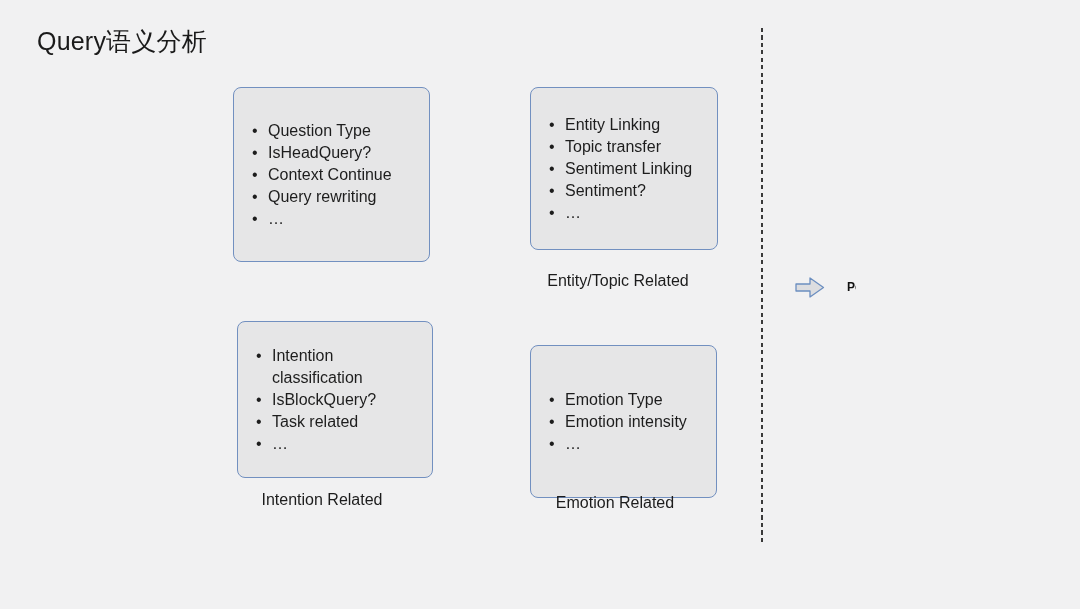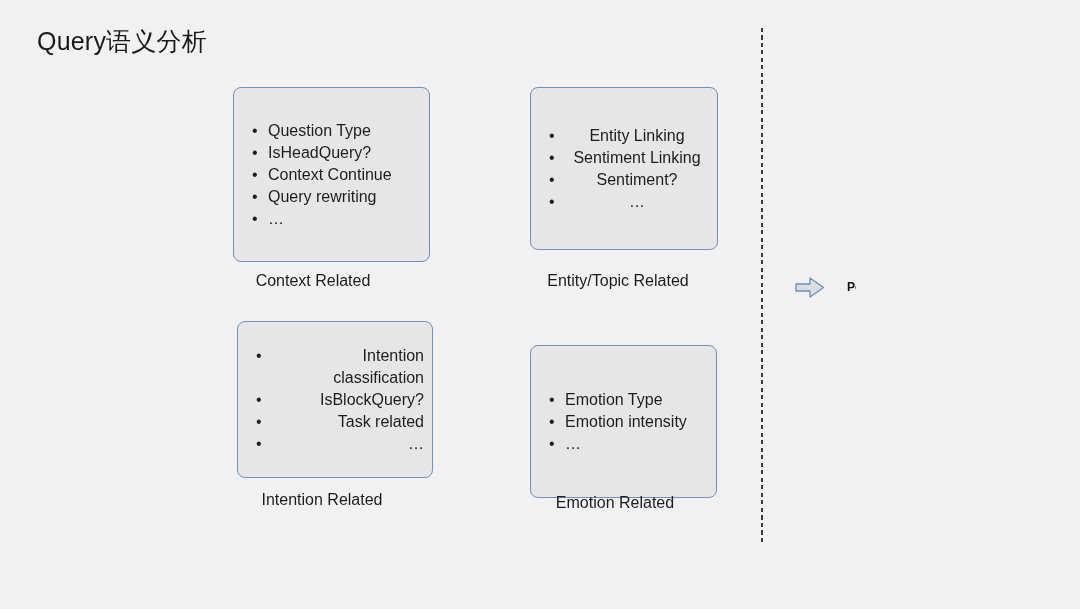--- a/index.html
+++ b/index.html
@@ -41,22 +41,22 @@
     background: #e6e6e7;
     border: 1.5px solid #7290c0;
     border-radius: 8px;
     box-sizing: border-box;
     display: flex;
     flex-direction: column;
     justify-content: center;
     padding: 0 8px;
   }
   .box-top-left     { left: 233px; top: 87px;  width: 197px; height: 175px; }
-  .box-top-right    { left: 530px; top: 87px;  width: 188px; height: 163px; text-align: center; }
-  .box-bottom-left  { left: 237px; top: 321px; width: 196px; height: 157px; text-align: right; }
+  .box-top-right    { left: 530px; top: 87px;  width: 188px; height: 163px; }
+  .box-bottom-left  { left: 237px; top: 321px; width: 196px; height: 157px; }
   .box-bottom-right { left: 530px; top: 345px; width: 187px; height: 153px; }
   .items { margin: 0; padding: 0; list-style: none; }
   .items li {
     position: relative;
     padding-left: 26px;
     font-size: 16px;
     line-height: 22px;
     color: #1d1d1d;
   }
   .items li::before {
@@ -123,25 +123,25 @@
 
   <div class="box box-top-left">
     <ul class="items">
       <li>Question Type</li>
       <li>IsHeadQuery?</li>
       <li>Context Continue</li>
       <li>Query rewriting</li>
       <li>…</li>
     </ul>
   </div>
-  <div class="caption cap-top-left">Context Related</div>
 
   <div class="box box-top-right">
     <ul class="items">
       <li>Entity Linking</li>
+      <li>Topic transfer</li>
       <li>Sentiment Linking</li>
       <li>Sentiment?</li>
       <li>…</li>
     </ul>
   </div>
   <div class="caption cap-top-right">Entity/Topic Related</div>
 
   <div class="box box-bottom-left">
     <ul class="items">
       <li>Intention classification</li>

